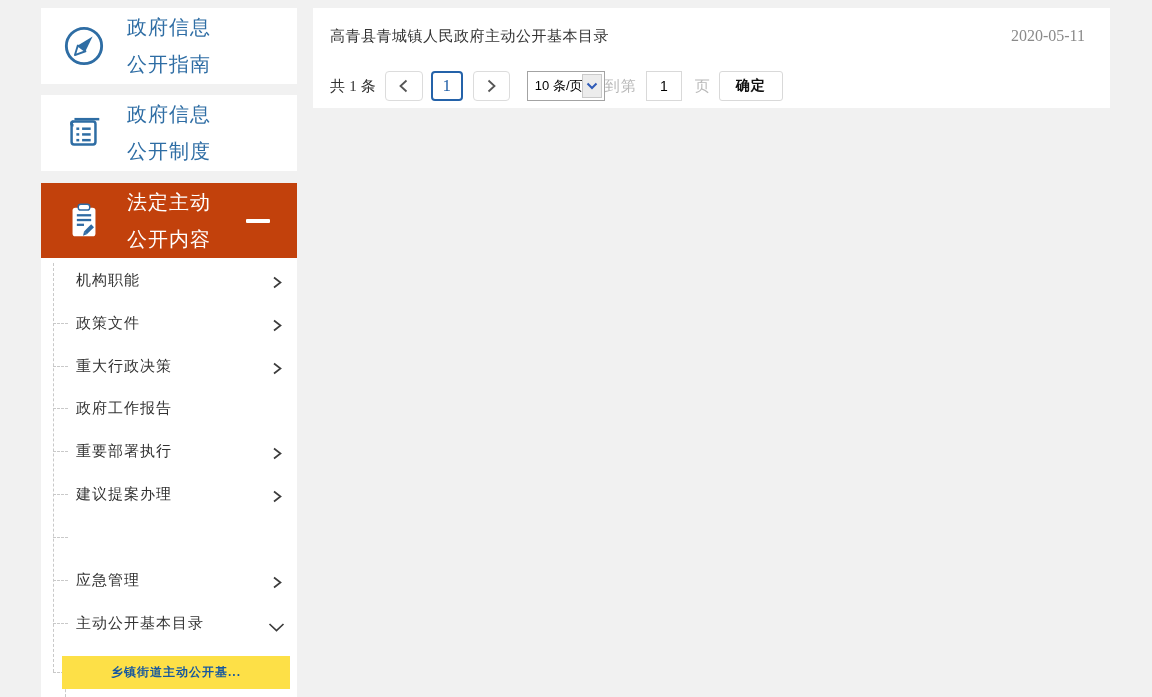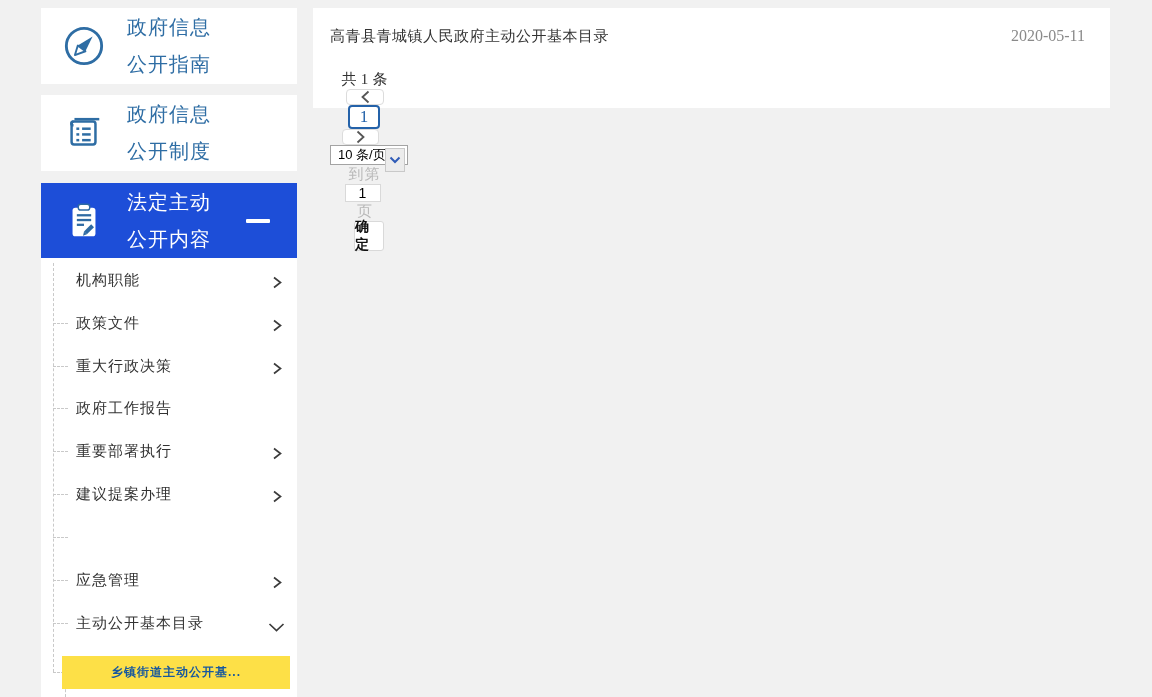--- a/index.html
+++ b/index.html
@@ -15,21 +15,21 @@
   
   .side-card {
     position:absolute; left:41px; width:256px; height:76px;
     background:#ffffff; display:flex; align-items:center;
   }
   .side-card .card-icon { width:42px; height:42px; margin-left:22px; flex:0 0 auto; }
   .side-card .card-label {
     margin-left:22px; font-size:20px; line-height:37px;
     color:#2e6da4; letter-spacing:1px; white-space:nowrap;
   }
-  .side-card.active { background:#1d4ed8; height:75px; }
+  .side-card.active { background:#c2410c; height:75px; }
   .side-card.active .card-label { color:#ffffff; }
   .minus-bar {
     position:absolute; right:27px; top:36px;
     width:24px; height:4px; background:#ffffff; border-radius:1px;
   }
 
   
   .submenu {
     position:absolute; left:41px; top:258px; width:256px; height:439px;
     background:#ffffff;
@@ -66,21 +66,21 @@
   .doc-title {
     position:absolute; left:17px; top:19px; font-size:15px; color:#333;
     letter-spacing:0.5px; cursor:pointer; text-decoration:none;
   }
   .doc-date {
     position:absolute; right:25px; top:19px; font-size:16px; color:#8a8a8a;
     font-family:"Liberation Serif", serif;
   }
   .pager {
     position:absolute; left:17px; top:62px; height:32px;
-    display:flex; align-items:center;flex-direction:column;
+    display:flex; align-items:center;
   }
   .pager .total { font-size:15px; color:#333; margin-right:9px; white-space:nowrap; }
   .pager .total b { font-family:"Liberation Serif", serif; font-weight:normal; }
   .pg-btn {
     height:30px; background:#fff; border:1px solid #dcdcdc; border-radius:4px;
     display:flex; align-items:center; justify-content:center; cursor:pointer;
   }
   .pg-prev { width:38px; margin-right:8px; }
   .pg-next { width:37px; margin-right:17px; }
   .pg-page {
@@ -101,21 +101,21 @@
     display:flex; align-items:center; justify-content:center;
   }
   .goto-label { font-size:15px; color:#b9b9b9; margin-right:9px; white-space:nowrap; letter-spacing:1px;}
   .goto-input {
     width:36px; height:30px; border:1px solid #d9d9d9; background:#fff;
     text-align:center; font-size:14px; color:#000; margin-right:13px;
     font-family:"Liberation Sans", sans-serif; outline:none;
   }
   .goto-suffix { font-size:15px; color:#b9b9b9; margin-right:9px; }
   .confirm-btn {
-    width:30px; height:30px; background:#fff; border:1px solid #d9d9d9;
+    width:64px; height:30px; background:#fff; border:1px solid #d9d9d9;
     border-radius:3px; font-size:14px; font-weight:bold; color:#111;
     cursor:pointer; display:flex; align-items:center; justify-content:center;
     letter-spacing:1px;
   }
 </style>
 </head>
 <body>
 
 <div class="side-card" style="top:8px">
   <span class="card-icon">

